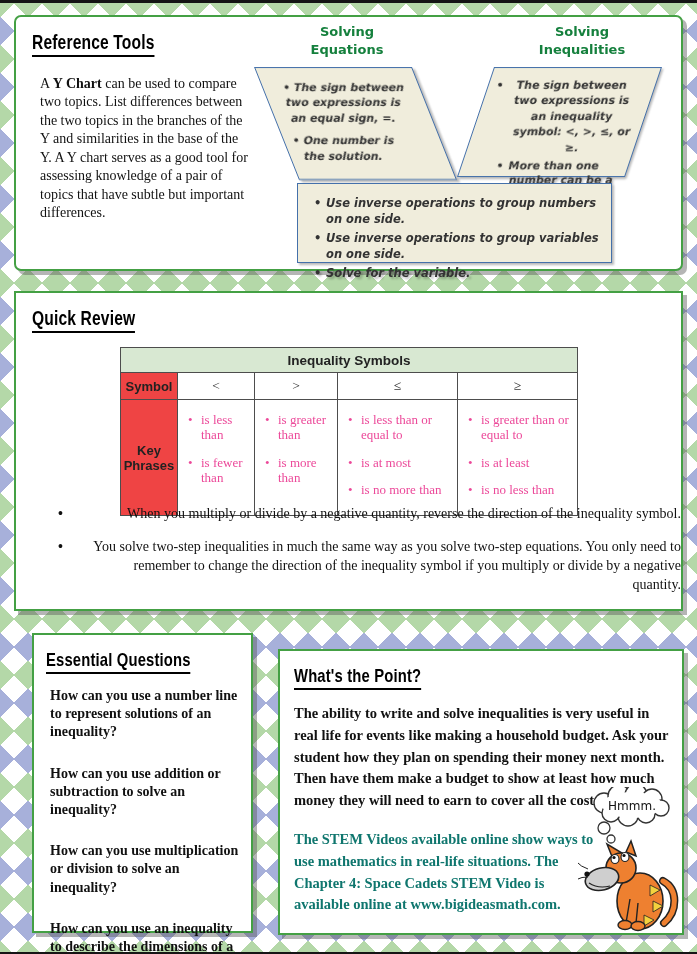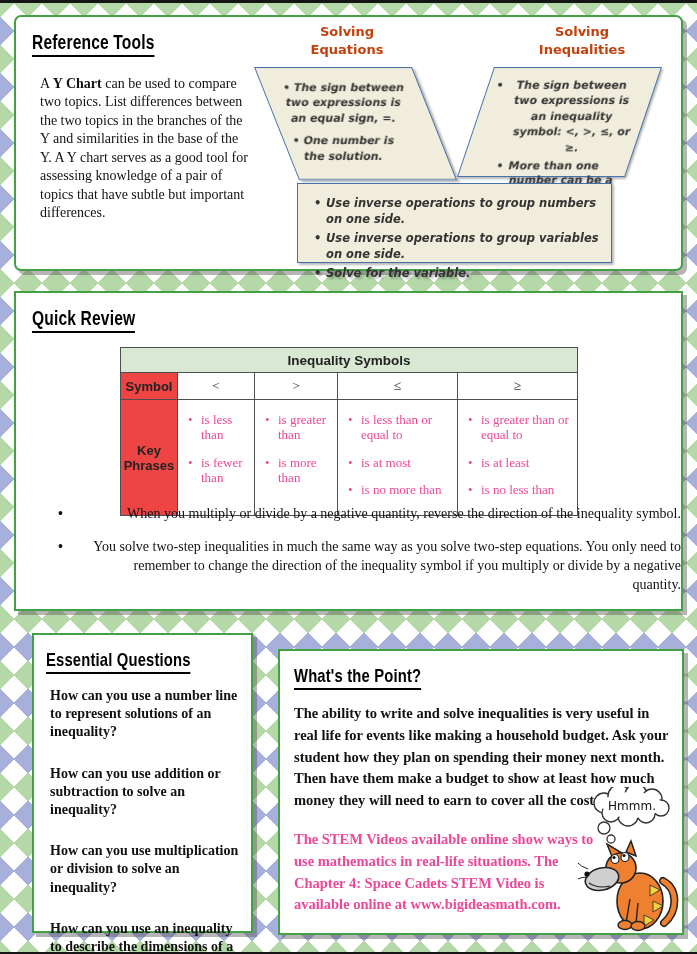--- a/index.html
+++ b/index.html
@@ -30,21 +30,21 @@
     display:inline-block;font-family:"Liberation Sans",sans-serif;font-weight:700;
     font-size:20px;color:#000;transform:scaleX(0.78);transform-origin:0 50%;
     border-bottom:2px solid #000;padding-bottom:1px;white-space:nowrap;letter-spacing:.2px;
   }
   
   .p1{left:14px;top:12px;width:669px;height:256px;border-radius:7px;}
   .p1 .hd{position:absolute;left:16px;top:14px;}
   .ref-para{position:absolute;left:24px;top:58px;width:208px;font-size:14px;line-height:1.32;color:#111;}
   .ychart-title{
     position:absolute;font-family:"DejaVu Sans",sans-serif;font-weight:700;
-    font-size:13px;line-height:1.35;color:#c2410c;text-align:center;
+    font-size:13px;line-height:1.35;color:#15803d;text-align:center;
   }
   .yt-left{left:266px;top:6px;width:130px;}
   .yt-right{left:496px;top:6px;width:140px;}
   .shape{
     position:absolute;background:#f0eddc;border:1.5px solid #4470aa;box-sizing:border-box;
     filter:drop-shadow(2px 2px 1px rgba(0,0,0,0.28));
   }
   .sh-left{left:238px;top:50px;width:158px;height:113px;transform:skewX(21.7deg);transform-origin:0 0;}
   .sh-left .inner{transform:skewX(-21.7deg);transform-origin:0 0;padding:12px 6px 0 26px;}
   .sh-right{left:478px;top:50px;width:168px;height:110px;transform:skewX(-18.6deg);transform-origin:0 0;}
@@ -79,21 +79,21 @@
   .p3 .hd{position:absolute;left:12px;top:14px;font-size:19px;}
   .eq-list{position:absolute;left:12px;top:52px;width:200px;font-size:14px;font-weight:600;
     line-height:1.3;color:#111;}
   .eq-list p{margin:0 0 23px 4px;}
   
   .p4{left:278px;top:646px;width:406px;height:286px;}
   .p4 .hd{position:absolute;left:14px;top:14px;font-size:19px;}
   .wtp-p1{position:absolute;left:14px;top:52px;width:382px;font-size:14.5px;font-weight:600;
     line-height:1.5;color:#111;}
   .wtp-p2{position:absolute;left:14px;top:178px;width:305px;font-size:14.5px;font-weight:600;
-    line-height:1.5;color:#ec4899;}
+    line-height:1.5;color:#0f766e;}
   .cat-wrap{position:absolute;right:2px;bottom:0;width:102px;height:146px;}
 </style>
 </head>
 <body>
 
 <div class="page">
 
   <div class="panel p1">
     <span class="hd">Reference Tools</span>
 

